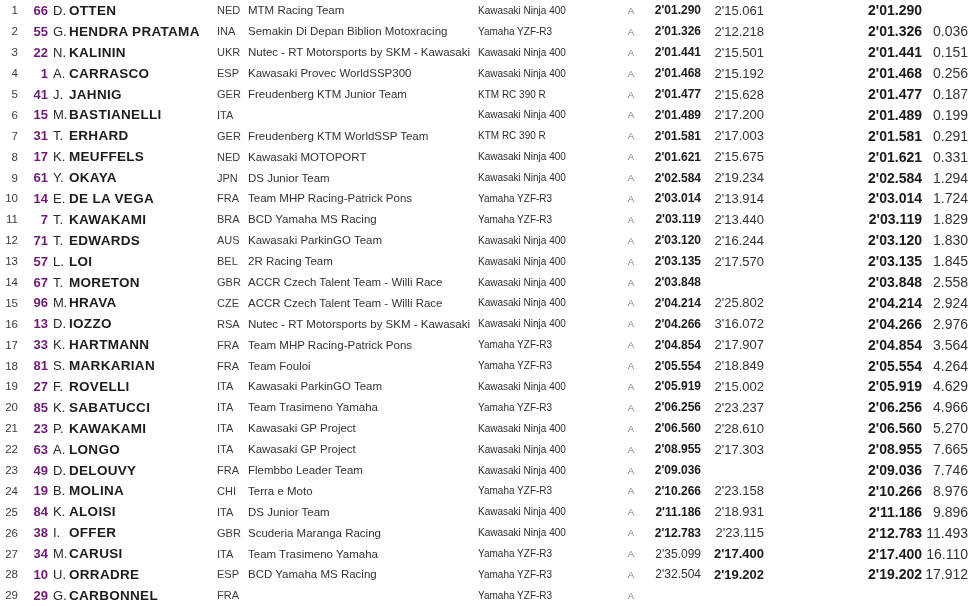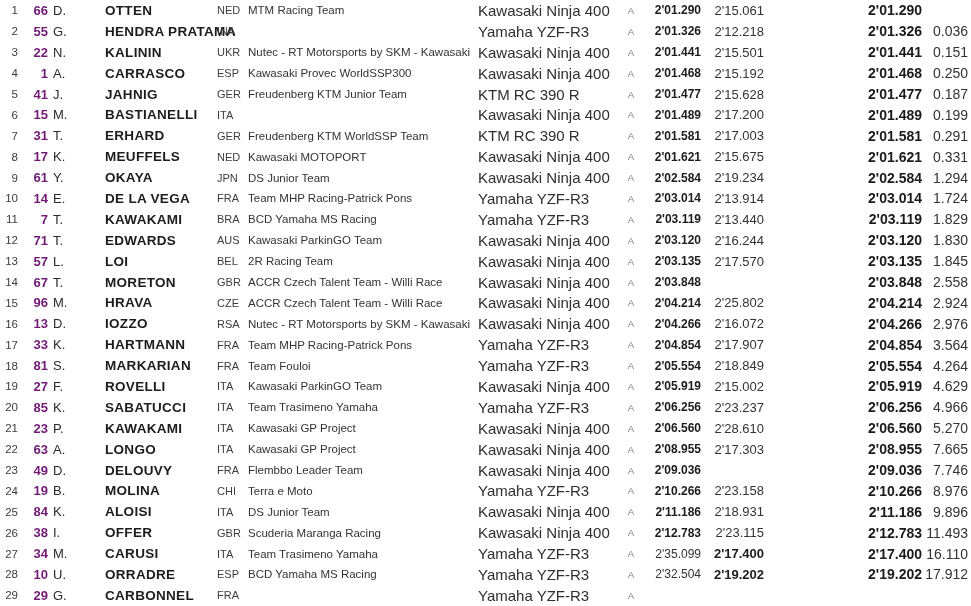--- a/index.html
+++ b/index.html
@@ -17,24 +17,24 @@
   .row { position: relative; flex: 1 1 auto; }
   .c {
     position: absolute; top: 0; bottom: 0;
     display: flex; align-items: center;
     white-space: nowrap;
   }
   .pos      { left: 0;   width: 18px;  justify-content: flex-end; font-size: 11.5px; color: #3c3c3c; }
   .num      { left: 20px; width: 28px; justify-content: flex-end; font-size: 13px; font-weight: bold; color: #701a75; }
   .name     { left: 53px; font-size: 13px; color: #2a2a2a; }
   .name .initial { display: inline-block; width: 16px; }
-  .name .surname { font-weight: bold; font-size: 13.5px; letter-spacing: 0.3px; color: #1c1c1c; margin-left: 36px; }
+  .name .surname { font-weight: bold; font-size: 13.5px; letter-spacing: 0.3px; color: #1c1c1c; }
   .nat      { left: 217px; width: 28px; font-size: 11px; color: #3c3c3c; text-align: center; }
   .team     { left: 248px; font-size: 11.5px; color: #333; }
-  .bike     { left: 478px; font-size: 15px; color: #2e2e2e; }
+  .bike     { left: 478px; font-size: 10px; color: #2e2e2e; }
   .cls      { left: 624px; width: 14px; justify-content: center; font-size: 9.5px; color: #808080; }
   .t1       { left: 644px; width: 57px; justify-content: flex-end; font-size: 12px; color: #333; }
   .t2       { left: 707px; width: 57px; justify-content: flex-end; font-size: 13px; color: #333; }
   .t1.bold, .t2.bold { font-weight: bold; color: #1c1c1c; }
   .best     { left: 838px; width: 84px; justify-content: flex-end; font-size: 14px; font-weight: bold; color: #1a1a1a; }
   .gap      { left: 925px; width: 43px; justify-content: flex-end; font-size: 14px; color: #333; }
 </style>
 </head>
 <body>
 
@@ -56,20 +56,21 @@
     <span class="c gap"></span>
   </div>
     <div class="row">
     <span class="c pos">2</span>
     <span class="c num">55</span>
     <span class="c name">
       <span class="initial">G.</span>
       <span class="surname">HENDRA PRATAMA</span>
     </span>
     <span class="c nat">INA</span>
+    <span class="c team">Semakin Di Depan Biblion Motoxracing</span>
     <span class="c bike">Yamaha YZF-R3</span>
     <span class="c cls">A</span>
     <span class="c t1 bold">2'01.326</span>
     <span class="c t2">2'12.218</span>
     <span class="c best">2'01.326</span>
     <span class="c gap">0.036</span>
   </div>
     <div class="row">
     <span class="c pos">3</span>
     <span class="c num">22</span>
@@ -93,21 +94,21 @@
       <span class="initial">A.</span>
       <span class="surname">CARRASCO</span>
     </span>
     <span class="c nat">ESP</span>
     <span class="c team">Kawasaki Provec WorldSSP300</span>
     <span class="c bike">Kawasaki Ninja 400</span>
     <span class="c cls">A</span>
     <span class="c t1 bold">2'01.468</span>
     <span class="c t2">2'15.192</span>
     <span class="c best">2'01.468</span>
-    <span class="c gap">0.250</span>
+    <span class="c gap">0.256</span>
   </div>
     <div class="row">
     <span class="c pos">5</span>
     <span class="c num">41</span>
     <span class="c name">
       <span class="initial">J.</span>
       <span class="surname">JAHNIG</span>
     </span>
     <span class="c nat">GER</span>
     <span class="c team">Freudenberg KTM Junior Team</span>
@@ -282,21 +283,21 @@
     <span class="c num">13</span>
     <span class="c name">
       <span class="initial">D.</span>
       <span class="surname">IOZZO</span>
     </span>
     <span class="c nat">RSA</span>
     <span class="c team">Nutec - RT Motorsports by SKM - Kawasaki</span>
     <span class="c bike">Kawasaki Ninja 400</span>
     <span class="c cls">A</span>
     <span class="c t1 bold">2'04.266</span>
-    <span class="c t2">2'16.072</span>
+    <span class="c t2">3'16.072</span>
     <span class="c best">2'04.266</span>
     <span class="c gap">2.976</span>
   </div>
     <div class="row">
     <span class="c pos">17</span>
     <span class="c num">33</span>
     <span class="c name">
       <span class="initial">K.</span>
       <span class="surname">HARTMANN</span>
     </span>

